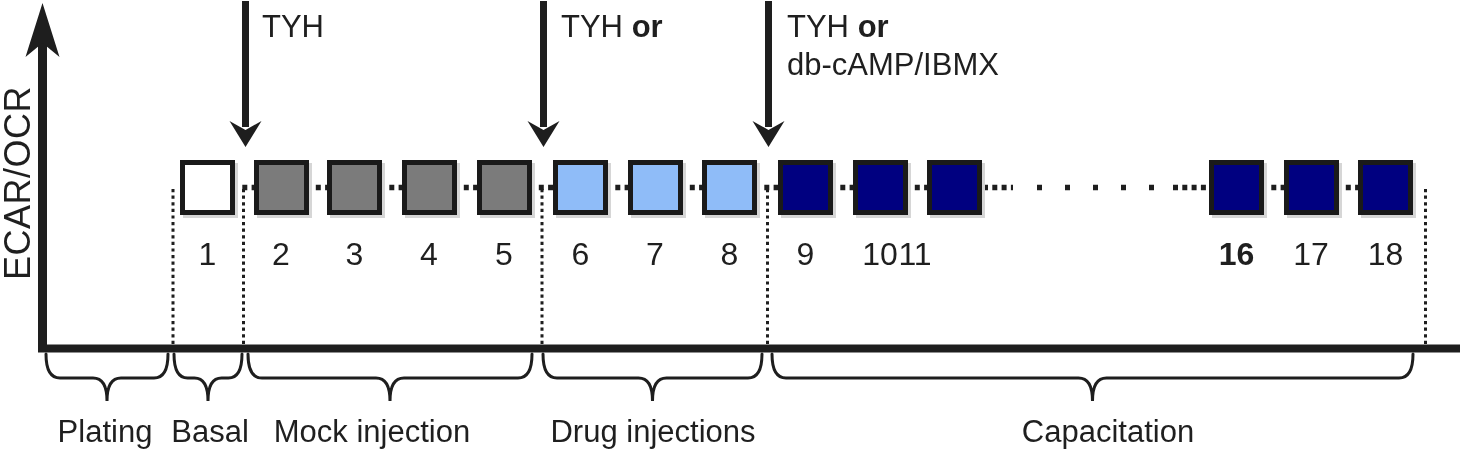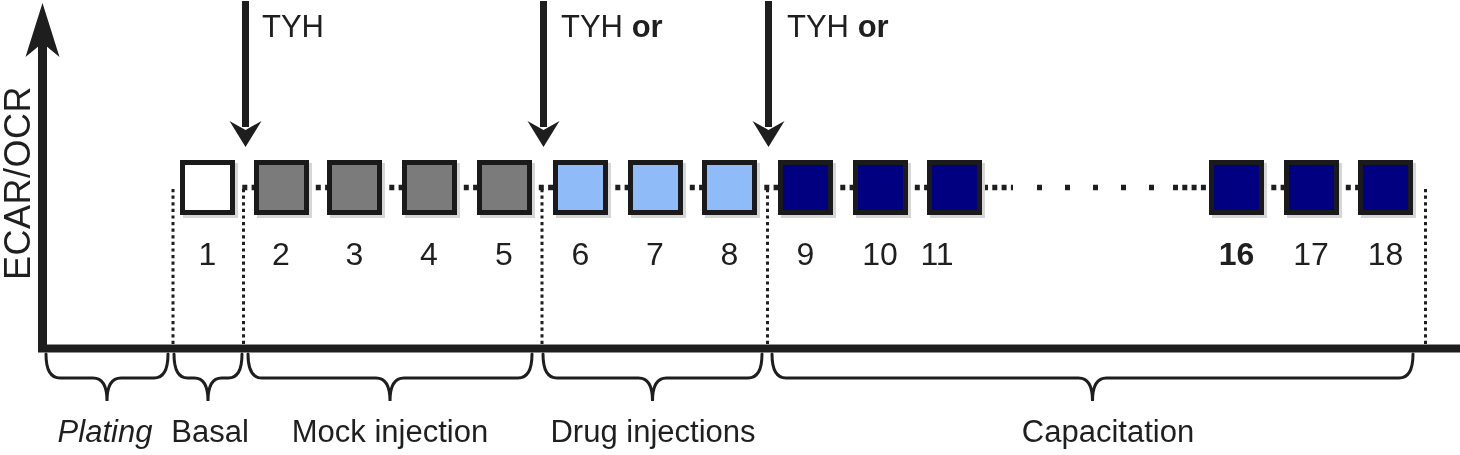--- a/index.html
+++ b/index.html
@@ -79,20 +79,21 @@
 
   <div id="injection-labels">
       <div class="inj-label" style="left: 262px;">
         <div><span>TYH</span></div>
       </div>
       <div class="inj-label" style="left: 561px;">
         <div><span>TYH </span><b>or</b></div>
       </div>
       <div class="inj-label" style="left: 787px;">
         <div><span>TYH </span><b>or</b></div>
+        <div><span>db-cAMP/IBMX</span></div>
       </div>
     </div>
 
 
   <div id="squares-layer">
       <div class="cycle-square" style="left: 180px; background: rgb(255, 255, 255); border-color: rgb(26, 26, 26);"></div>
       <div class="cycle-square" style="left: 253.5px; background: rgb(123, 123, 123); border-color: rgb(26, 26, 26);"></div>
       <div class="cycle-square" style="left: 327px; background: rgb(123, 123, 123); border-color: rgb(26, 26, 26);"></div>
       <div class="cycle-square" style="left: 401.5px; background: rgb(123, 123, 123); border-color: rgb(26, 26, 26);"></div>
       <div class="cycle-square" style="left: 476.5px; background: rgb(123, 123, 123); border-color: rgb(26, 26, 26);"></div>
@@ -110,25 +111,25 @@
       <div class="cycle-number" style="left: 207.5px;">1</div>
       <div class="cycle-number" style="left: 281px;">2</div>
       <div class="cycle-number" style="left: 354.5px;">3</div>
       <div class="cycle-number" style="left: 429px;">4</div>
       <div class="cycle-number" style="left: 504px;">5</div>
       <div class="cycle-number" style="left: 580.5px;">6</div>
       <div class="cycle-number" style="left: 655px;">7</div>
       <div class="cycle-number" style="left: 729.5px;">8</div>
       <div class="cycle-number" style="left: 805.5px;">9</div>
       <div class="cycle-number" style="left: 880px;">10</div>
-      <div class="cycle-number" style="left: 937px; text-align: right;">11</div>
+      <div class="cycle-number" style="left: 915px; text-align: right;">11</div>
       <div class="cycle-number" style="left: 1236.5px; font-weight: bold;">16</div>
       <div class="cycle-number" style="left: 1311px;">17</div>
       <div class="cycle-number" style="left: 1385.5px;">18</div>
     </div>
   <div id="phase-labels">
-      <div class="phase-label" style="left: 105px; font-style: italic;">Plating</div>
+      <div class="phase-label" style="left: 105px;">Plating</div>
       <div class="phase-label" style="left: 210px;">Basal</div>
-      <div class="phase-label" style="left: 390px; text-align: right;">Mock injection</div>
+      <div class="phase-label" style="left: 372px; text-align: right;">Mock injection</div>
       <div class="phase-label" style="left: 653px; text-align: right;">Drug injections</div>
       <div class="phase-label" style="left: 1108px;">Capacitation</div>
     </div>
 </div>
 
 </body></html>

